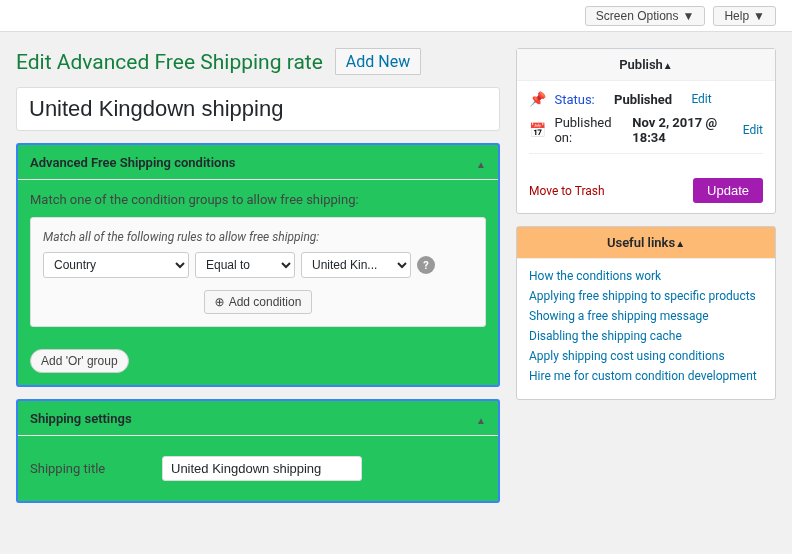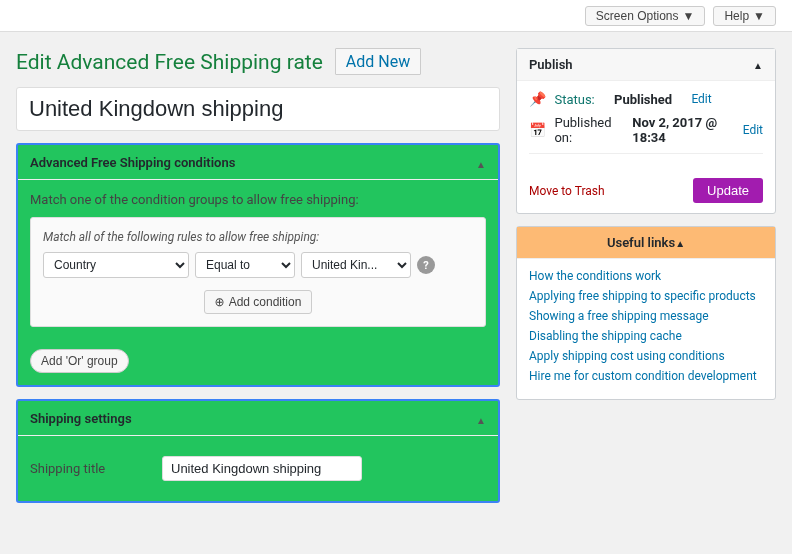--- a/index.html
+++ b/index.html
@@ -201,42 +201,42 @@
       border: 1px solid #ccd0d4;
       border-radius: 3px;
       margin-bottom: 12px;
     }
     .publish-header {
       background: #f7f7f7;
       padding: 8px 12px;
       border-bottom: 1px solid #eee;
       display: flex;
       align-items: center;
-      justify-content: space-between;
+      justify-content: center;
       cursor: pointer;
     }
     .publish-title {
       font-weight: 600;
       font-size: 13px;
     }
     .publish-body {
       padding: 10px 12px;
     }
     .publish-row {
       display: flex;
       align-items: center;
       gap: 8px;
       margin-bottom: 8px;
       font-size: 13px;
     }
     .publish-row .icon {
       font-size: 14px;
       color: #666;
     }
-    .status-text { color: #0f766e; }
+    .status-text { color: #1d4ed8; }
     .edit-link {
       color: #0073aa;
       text-decoration: none;
       cursor: pointer;
       font-size: 12px;
     }
     .publish-actions {
       display: flex;
       align-items: center;
       justify-content: space-between;

